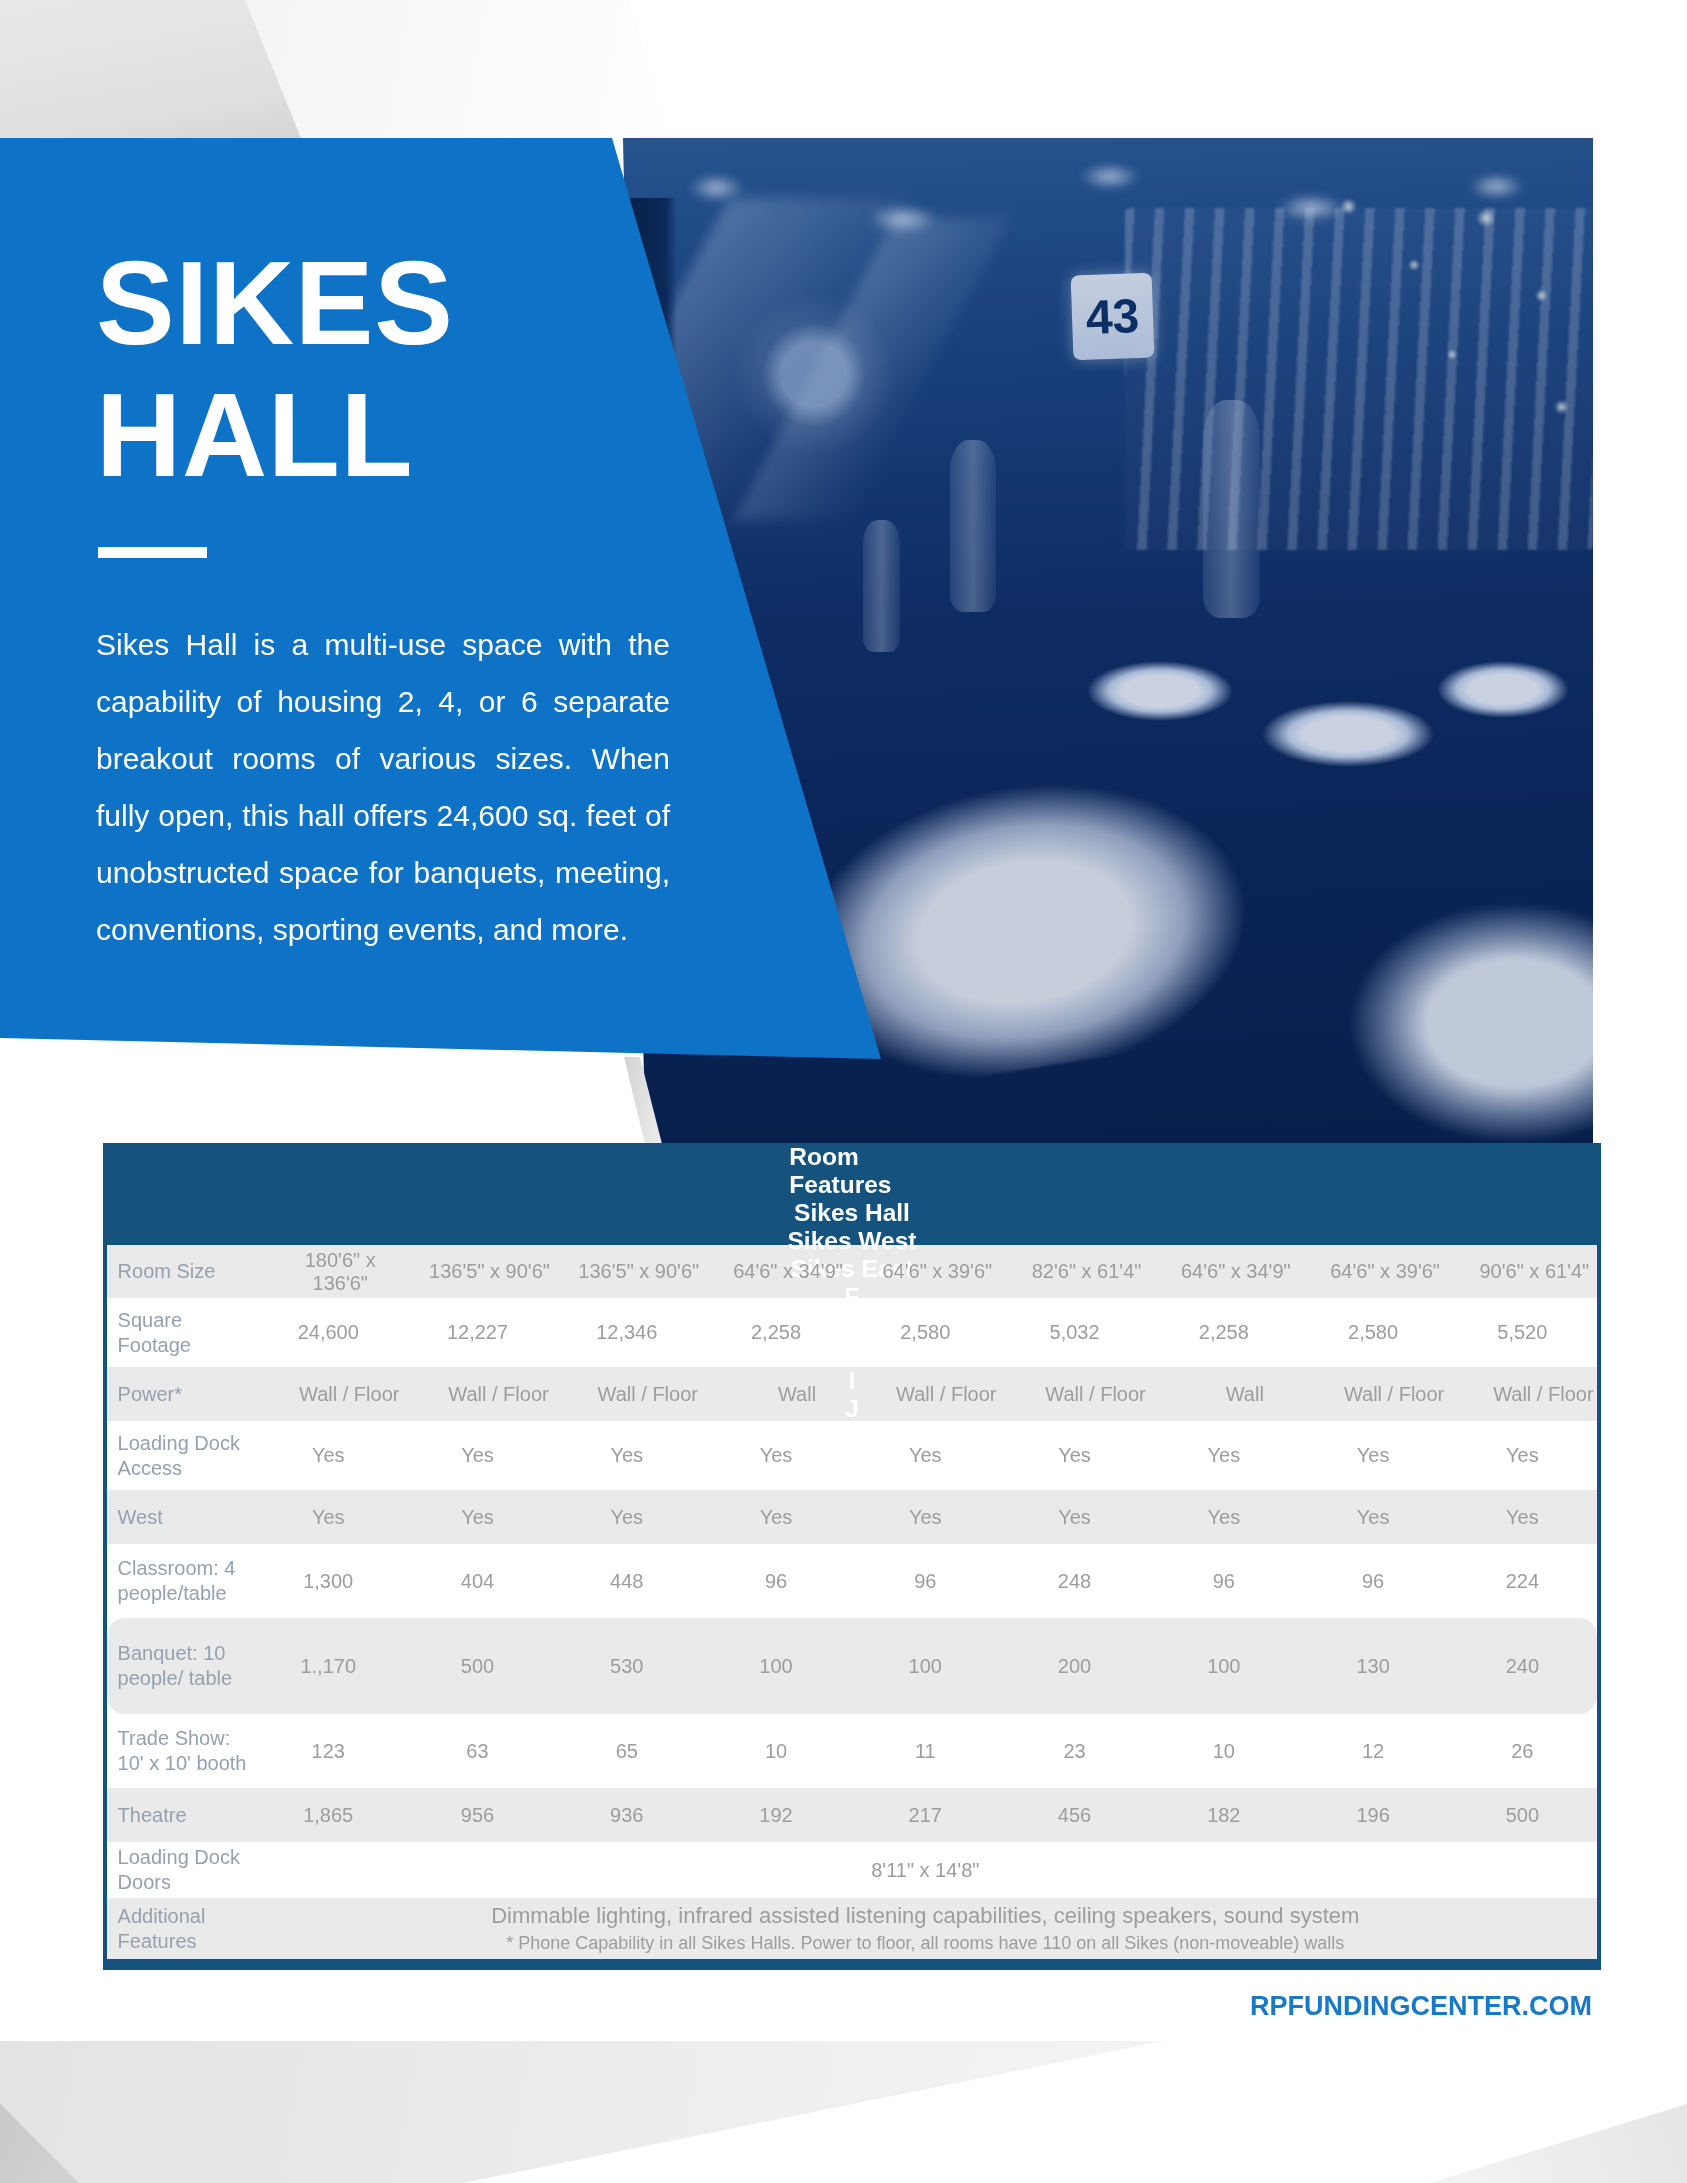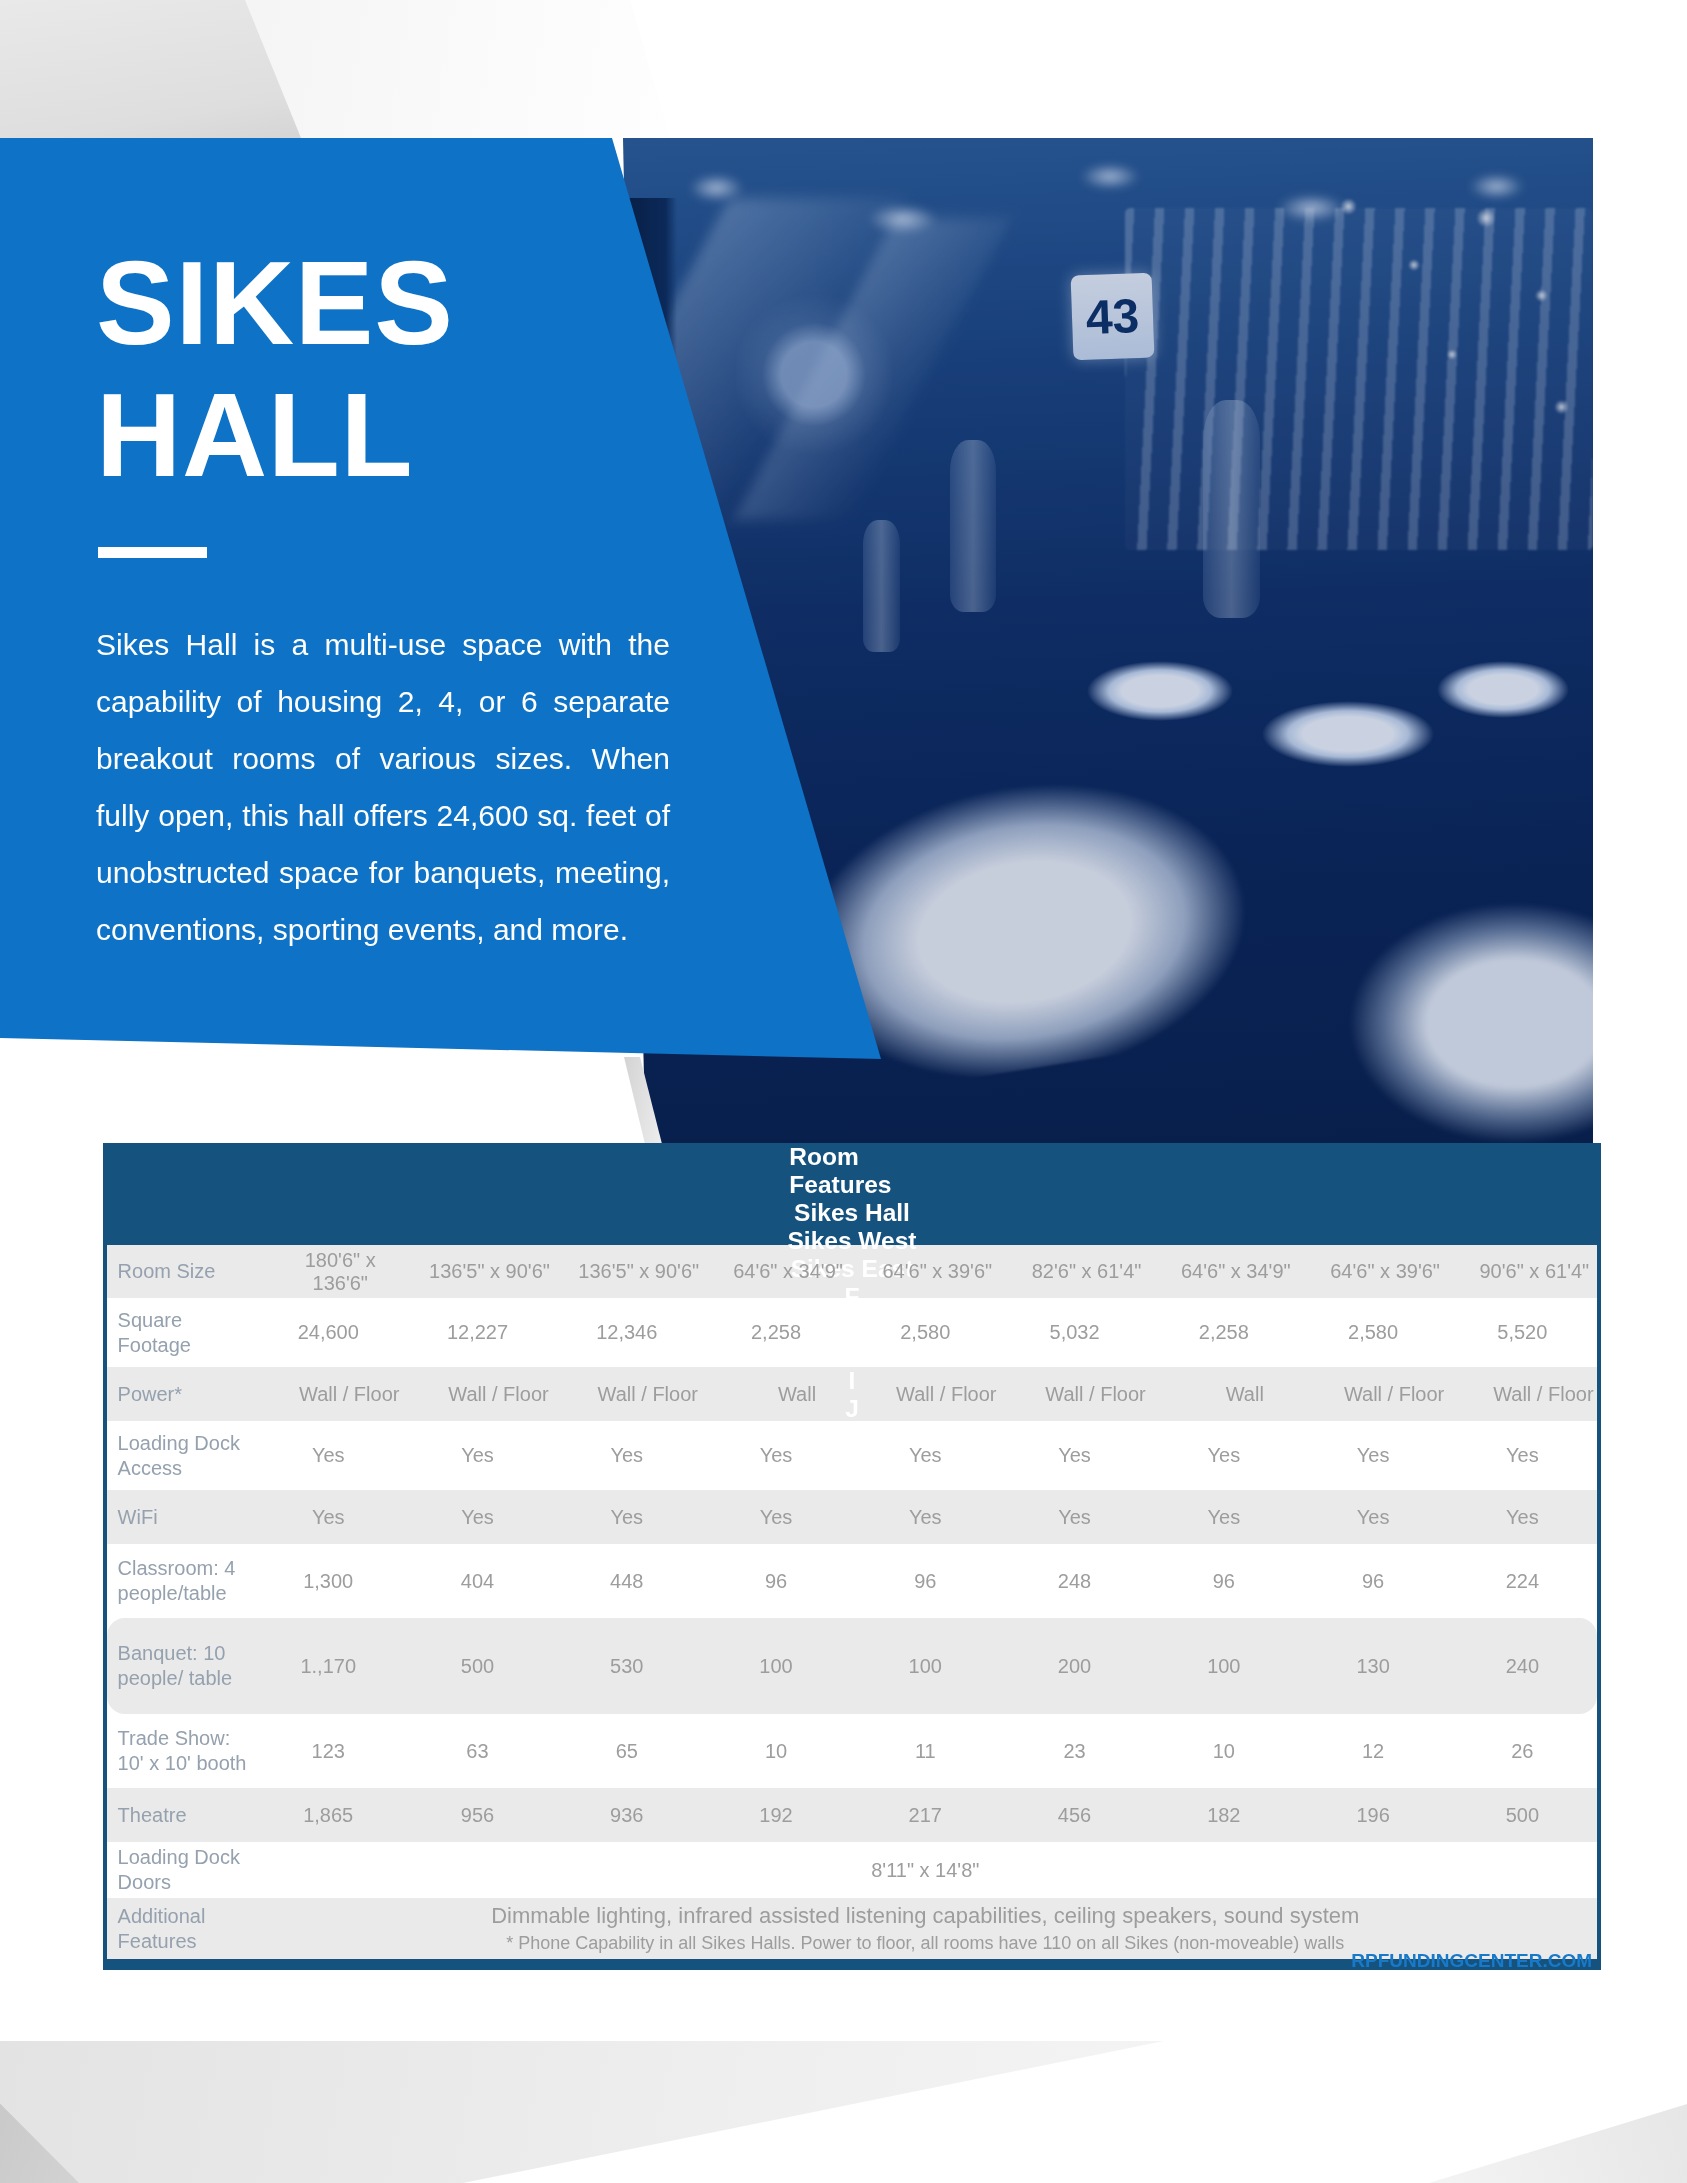--- a/index.html
+++ b/index.html
@@ -82,22 +82,22 @@
   .trow{display:flex;align-items:center;background:#ffffff;}
   .trow.band{background:#eaeaea;}
   .tlabel{width:136px;padding-left:10.6px;color:#95a1ae;font-size:20px;line-height:1.25;}
   .tcell{flex:1;text-align:center;color:#9d9d9d;font-size:20px;letter-spacing:0;}
   .tspan{flex:9;text-align:center;color:#9d9d9d;font-size:20px;}
   .tspan .l1{font-size:22px;}
   .tspan .l2{font-size:18px;margin-top:4px;}
   .tbottom{height:10.6px;background:var(--navy,#16527e);}
 
   
-  .footer-link{position:absolute;right:95px;top:1950px;z-index:6;
-    color:var(--link,#1879c8);font-size:19px;font-weight:bold;letter-spacing:0;}
+  .footer-link{position:absolute;right:95px;top:1991px;z-index:6;
+    color:var(--link,#1879c8);font-size:27px;font-weight:bold;letter-spacing:0;}
 </style>
 </head>
 <body>
 
 <div class="page" style="--blue: #0e72c6; --navy: #16527e; --link: #1879c8;">
 
   <div class="wedge top-wedge-b"></div>
   <div class="wedge top-wedge-a"></div>
 
   <div class="photo">
@@ -196,21 +196,21 @@
           <div class="tcell">Yes</div>
           <div class="tcell">Yes</div>
           <div class="tcell">Yes</div>
           <div class="tcell">Yes</div>
           <div class="tcell">Yes</div>
           <div class="tcell">Yes</div>
           <div class="tcell">Yes</div>
           <div class="tcell">Yes</div>
         </div>
         <div class="trow band" style="min-height: 54px;">
-          <div class="tlabel">WiFi</div>
+          <div class="tlabel">West</div>
           <div class="tcell">Yes</div>
           <div class="tcell">Yes</div>
           <div class="tcell">Yes</div>
           <div class="tcell">Yes</div>
           <div class="tcell">Yes</div>
           <div class="tcell">Yes</div>
           <div class="tcell">Yes</div>
           <div class="tcell">Yes</div>
           <div class="tcell">Yes</div>
         </div>

